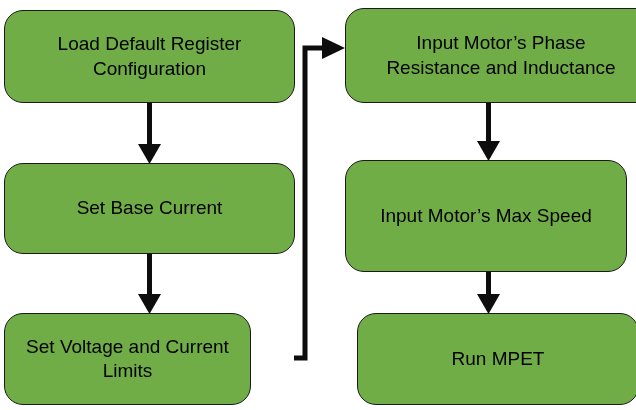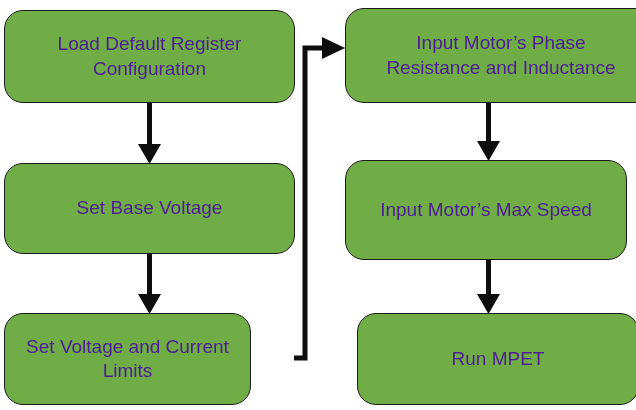--- a/index.html
+++ b/index.html
@@ -20,21 +20,21 @@
   .flow-node {
     position: absolute;
     box-sizing: border-box;
     background: #70AD47;
     border: 1.5px solid #1a1a1a;
     border-radius: 19px;
     display: flex;
     align-items: center;
     justify-content: center;
     text-align: center;
-    color: #4c1d95;
+    color: #000000;
     font-size: 19px;
     line-height: 1.28;
     padding: 4px 12px;
     font-family: "Liberation Sans", sans-serif;
   }
   .node-label {
     display: block;
     width: 100%;
     white-space: pre-line;
   }
@@ -44,21 +44,21 @@
   #node-set-base-current {
     left: 4px;  top: 163px; width: 291px;  height: 91px;
   }
   #node-set-voltage-and-current-limits {
     left: 4px;  top: 313px; width: 247px;  height: 92px;
   }
   #node-input-motor-phase-resistance-inductance {
     left: 345px; top: 8px;   width: 312px; height: 95px;
   }
   #node-input-motor-max-speed {
-    left: 345px; top: 160px; width: 282px; height: 100px;
+    left: 345px; top: 160px; width: 282px; height: 112px;
   }
   #node-run-mpet {
     left: 357px; top: 313px; width: 282px; height: 92px;
   }
   .connector-svg {
     position: absolute;
     left: 0;
     top: 0;
     width: 636px;
     height: 410px;
@@ -105,21 +105,21 @@
       <polygon class="connector-head" points="488.5,314 477,294 500,294"></polygon>
     </g>
   </svg>
 
   <div class="flow-node" id="node-load-default-register-configuration">
     <span class="node-label">Load Default Register
 Configuration</span>
   </div>
 
   <div class="flow-node" id="node-set-base-current">
-    <span class="node-label">Set Base Voltage</span>
+    <span class="node-label">Set Base Current</span>
   </div>
 
   <div class="flow-node" id="node-set-voltage-and-current-limits">
     <span class="node-label">Set Voltage and Current
 Limits</span>
   </div>
 
   <div class="flow-node" id="node-input-motor-phase-resistance-inductance">
     <span class="node-label">Input Motor’s Phase
 Resistance and Inductance</span>

